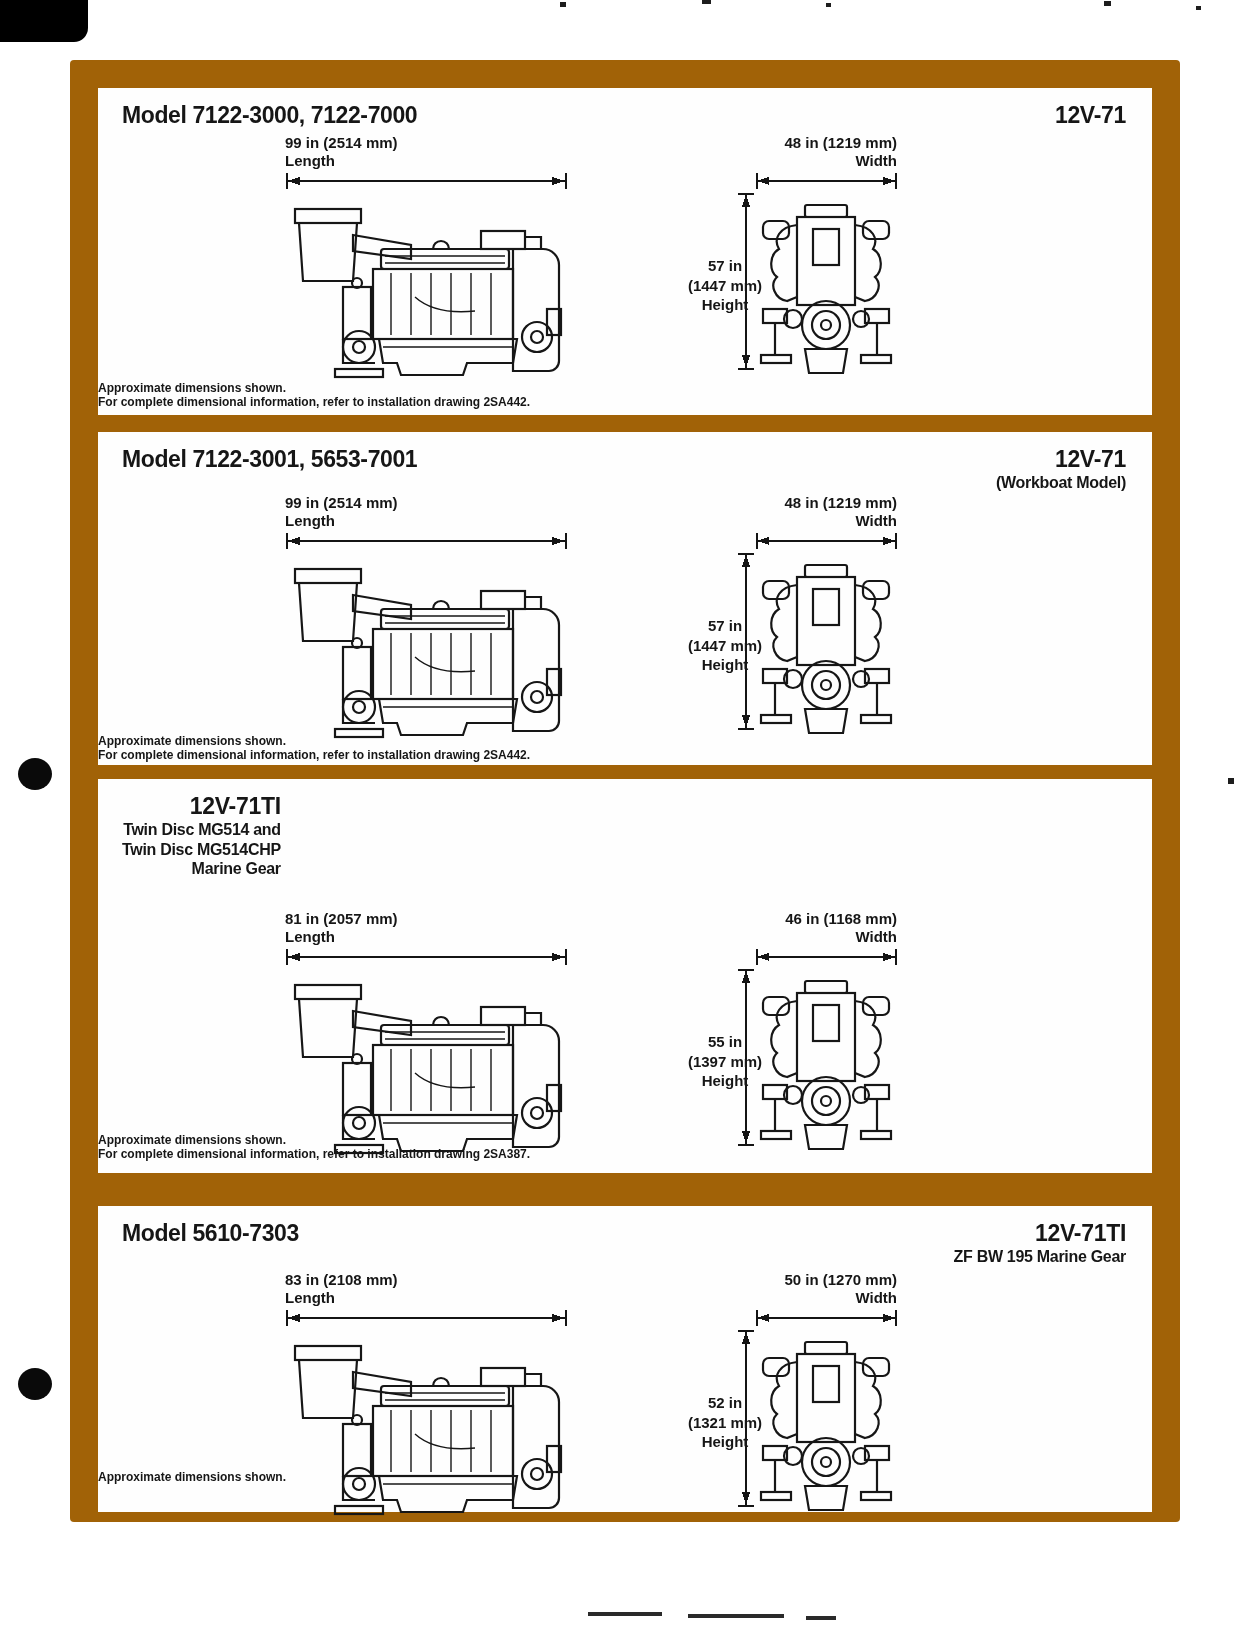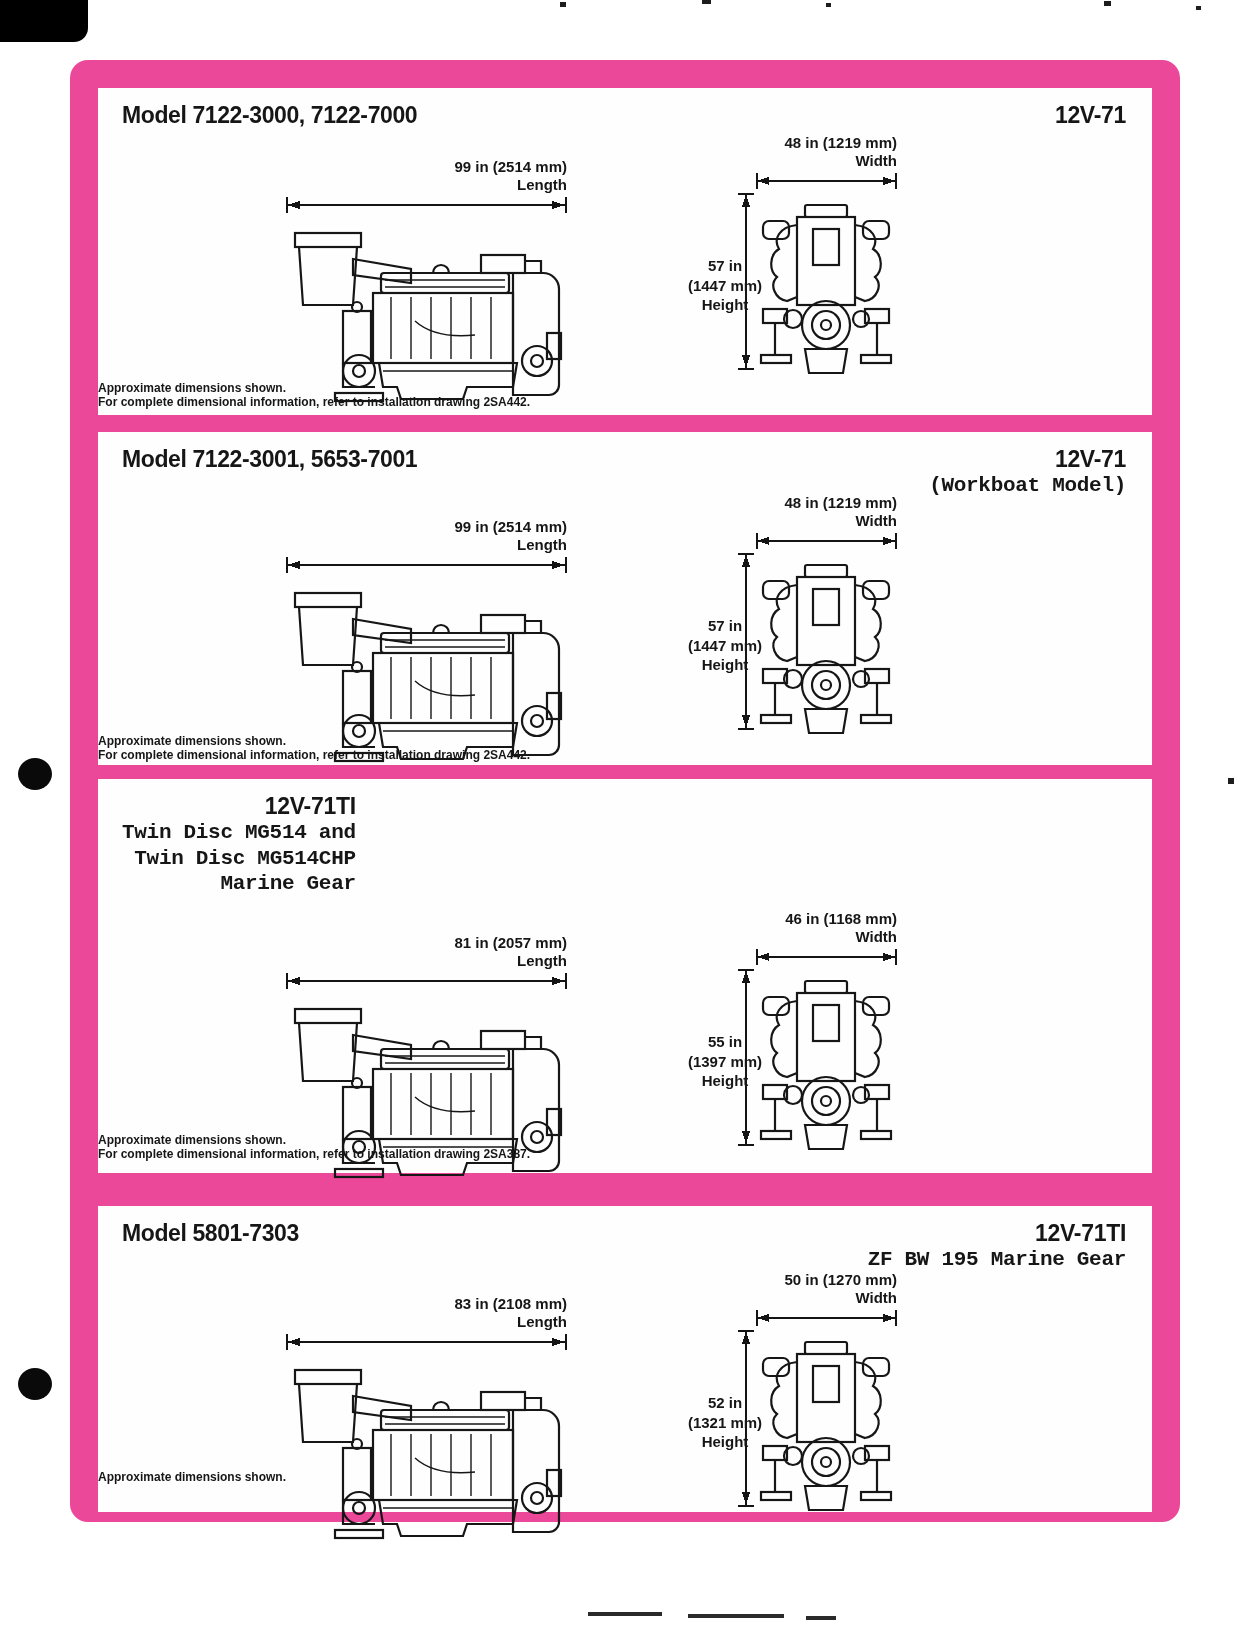--- a/index.html
+++ b/index.html
@@ -7,39 +7,39 @@
     width:1238px;height:1644px;position:relative;background:#ffffff;
     font-family:"Liberation Sans",sans-serif;color:#161616;overflow:hidden;
   }
   
   .corner-mark{position:absolute;left:0;top:0;width:88px;height:42px;background:#000;border-radius:0 0 14px 0;}
   .punch{position:absolute;left:18px;width:34px;height:32px;background:#0a0a0a;border-radius:50%;}
   .punch.one{top:758px}.punch.two{top:1368px}
   .speck{position:absolute;background:#1d1d1d;}
   .dash{position:absolute;background:#2a2a2a;height:4px;}
   
-  .frame{position:absolute;left:70px;top:60px;width:1110px;height:1462px;background:#ec4899;border-radius:18px;}
+  .frame{position:absolute;left:70px;top:60px;width:1110px;height:1462px;background:#a16207;border-radius:4px;}
   .panel{position:absolute;left:28px;width:1054px;background:#fefefe;}
   .p1{top:28px;height:327px}
   .p2{top:372px;height:333px}
   .p3{top:719px;height:394px}
   .p4{top:1146px;height:306px}
   .panel-head{display:flex;justify-content:space-between;align-items:flex-start;padding:14px 26px 0 24px;}
   .title{margin:0;font-size:23px;font-weight:bold;letter-spacing:-0.4px;white-space:nowrap;}
   .right-head{text-align:right;}
   .designation{font-size:23px;font-weight:bold;letter-spacing:-0.3px;}
-  .sub{font-size:21px;font-weight:bold;line-height:1.22;letter-spacing:-0.3px;font-family:Liberation Mono, monospace;}
+  .sub{font-size:16px;font-weight:bold;line-height:1.22;letter-spacing:-0.3px;}
   .sub:empty{display:none}
   
   .engines{position:absolute;left:0;right:0;height:250px;}
   .p1 .engines{top:46px}
   .p2 .engines{top:62px}
   .p3 .engines{top:131px}
   .p4 .engines{top:65px}
-  .side-col{position:absolute;left:187px;top:0;width:282px;text-align:right;margin-top:24px;}
+  .side-col{position:absolute;left:187px;top:0;width:282px;text-align:left;}
   .front-col{position:absolute;left:657px;top:0;width:142px;text-align:right;}
   .dim-value,.dim-label{font-size:15px;font-weight:bold;line-height:1.2;}
   .h-arrow{display:block;margin:3px auto 0 auto;}
   .side-view{display:block;margin:8px auto 0 auto;}
   .front-view{display:block;margin:8px auto 0 auto;}
   .v-arrow{position:absolute;left:640px;top:58px;}
   .height-text{position:absolute;left:546px;top:122px;width:88px;text-align:center;font-size:15px;font-weight:bold;line-height:1.3;margin-left:37px;}
   
   .notes{position:absolute;left:0;right:40px;}
   .p1 .notes{bottom:6px}
@@ -273,21 +273,21 @@
       </div>
     </div>
     <div class="notes">
       <div class="note1">Approximate dimensions shown.</div>
       <div class="note2">For complete dimensional information, refer to installation drawing 2SA387.</div>
     </div>
   </section>
 
   <section class="panel p4">
     <div class="panel-head">
-      <h2 class="title">Model 5801-7303</h2>
+      <h2 class="title">Model 5610-7303</h2>
       <div class="right-head">
         <div class="designation">12V-71TI</div>
         <div class="sub">ZF BW 195 Marine Gear</div>
 
       </div>
     </div>
     <div class="engines">
       <div class="side-col">
         <div class="dim-value">83 in (2108 mm)</div>
         <div class="dim-label">Length</div>

